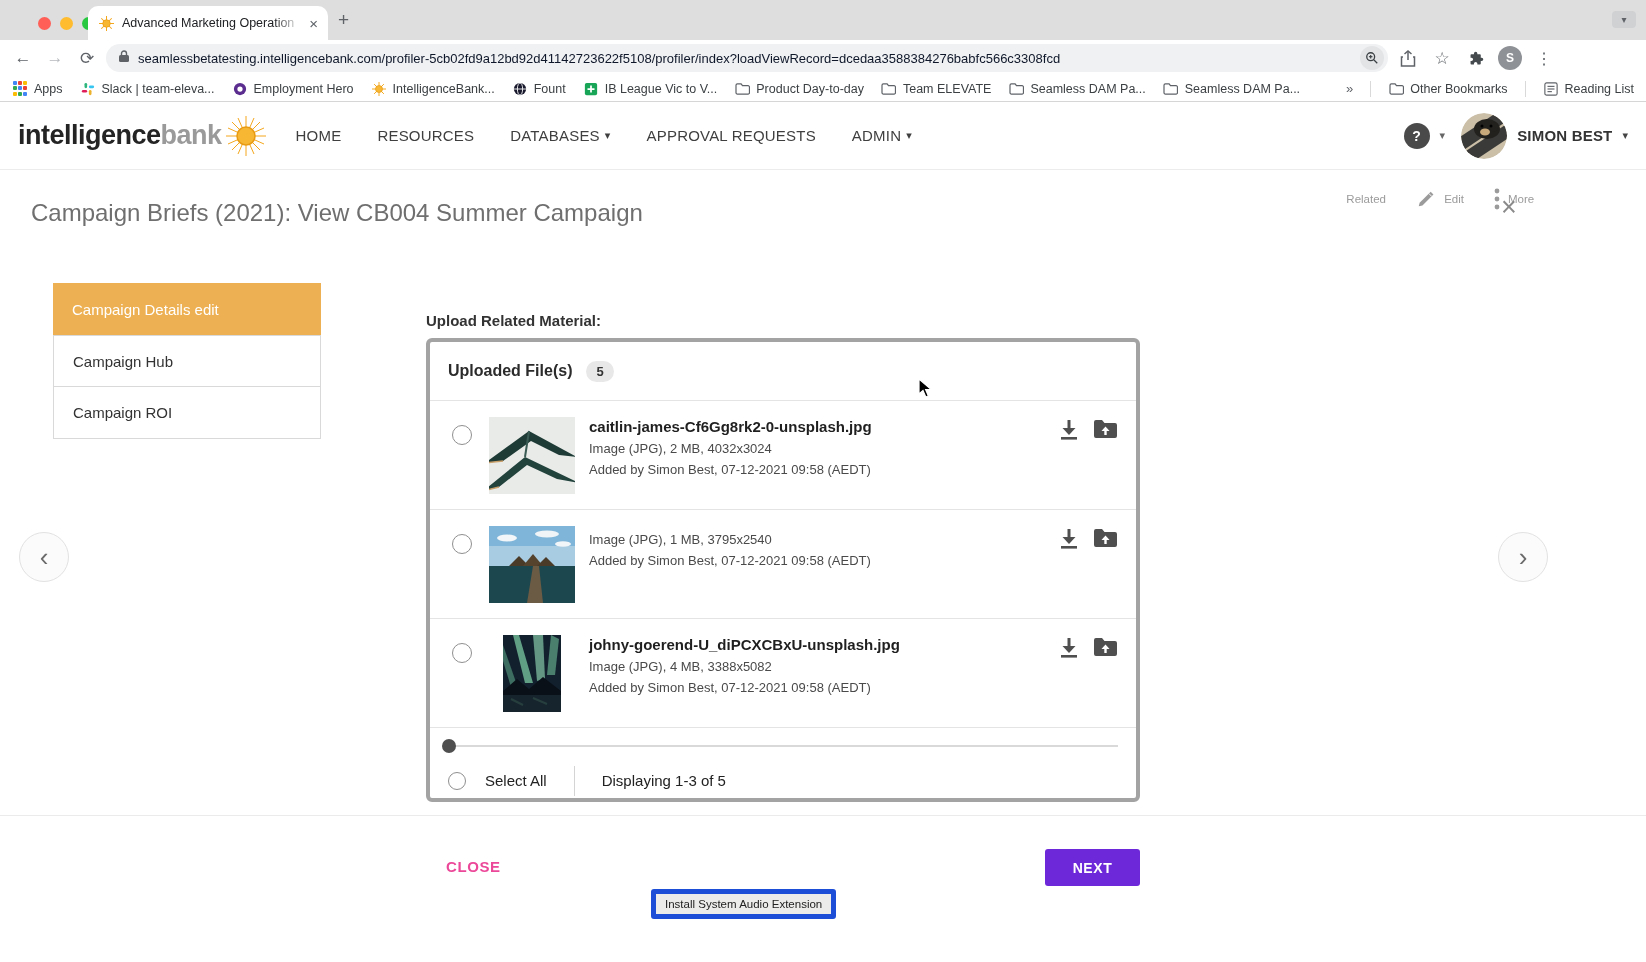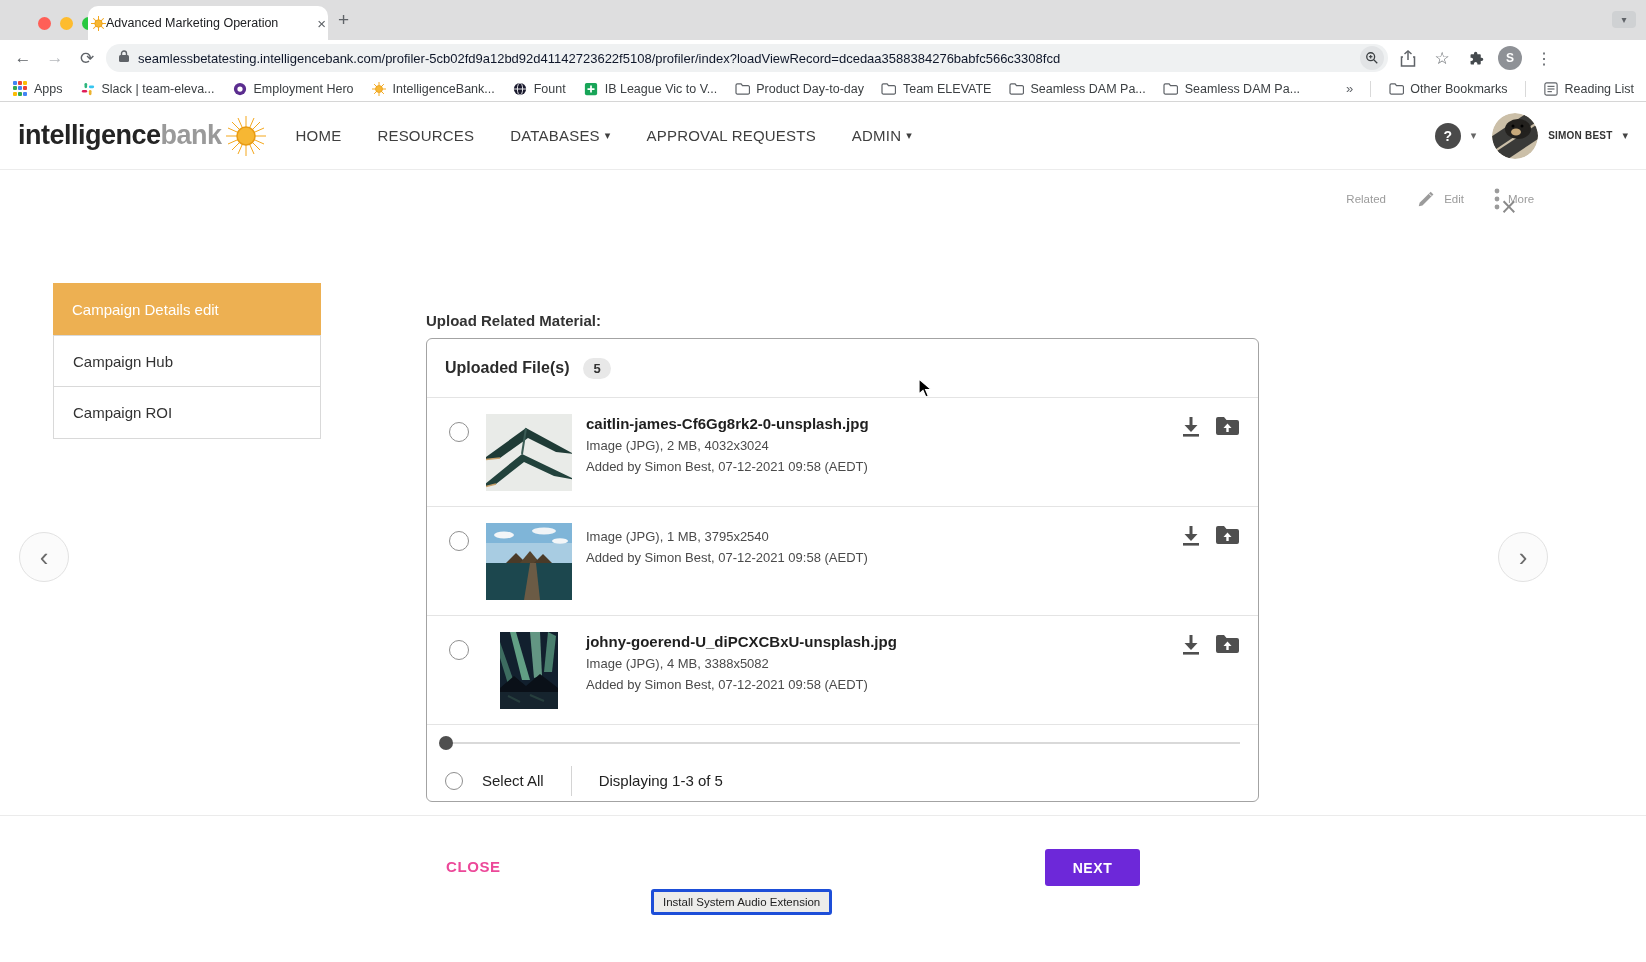--- a/index.html
+++ b/index.html
@@ -6,21 +6,21 @@
   html,body { width:1646px; height:962px; overflow:hidden; }
   body { font-family:"Liberation Sans", sans-serif; background:#fff; }
   .screen { position:relative; width:1646px; height:962px; background:#fff; }
 
   
   .tabstrip { position:absolute; top:0; left:0; width:100%; height:40px; background:#DEDEDF; }
   .traffic { position:absolute; left:38px; top:17px; display:flex; gap:9px; }
   .traffic span { width:13px; height:13px; border-radius:50%; display:block; }
   .t-red { background:#FF5F57; } .t-yellow { background:#FEBC2E; } .t-green { background:#28C840; }
   .tab { position:absolute; left:88px; bottom:0; width:240px; height:34px; background:#fff;
-         border-radius:10px 10px 0 0; display:flex; align-items:center; padding:0 2px; }
+         border-radius:10px 10px 0 0; display:flex; align-items:center; padding:0 10px; gap:8px; }
   .tab-title { font-size:12.5px; color:#202124; white-space:nowrap; overflow:hidden; flex:1;
                -webkit-mask-image:linear-gradient(90deg,#000 85%,transparent); }
   .tab-close { font-size:15px; color:#5f6368; cursor:default; line-height:1; }
   .newtab { position:absolute; left:338px; top:12px; font-size:19px; color:#5f6368; line-height:16px; }
   .tabsearch { position:absolute; right:10px; top:11px; width:24px; height:17px; border-radius:4px;
                background:#cfd1d3; color:#5f6368; font-size:10px; text-align:center; line-height:17px; }
 
   .urlrow { position:absolute; top:40px; left:0; width:100%; height:36px; background:#fff;
             display:flex; align-items:center; padding:0 10px; gap:6px; }
   .navbtn { width:26px; height:26px; display:flex; align-items:center; justify-content:center;
@@ -52,41 +52,41 @@
   .logo { display:flex; align-items:center; font-size:27px; letter-spacing:-0.5px; }
   .logo b { color:#242424; font-weight:600; } .logo span { color:#9a9a9a; font-weight:600; }
   .mainnav { display:flex; align-items:center; gap:36px; margin-left:30px; }
   .mainnav .nav-item { font-size:15px; color:#3f3f3f; letter-spacing:0.2px; display:flex;
                        align-items:center; gap:5px; white-space:nowrap; }
   .nav-caret { font-size:11px; color:#3f3f3f; }
   .hdr-right { margin-left:auto; display:flex; align-items:center; gap:10px; }
   .help-circ { width:26px; height:26px; border-radius:50%; background:#4a4a4a; color:#fff;
                font-size:14px; font-weight:bold; display:flex; align-items:center; justify-content:center; }
   .hdr-avatar { width:46px; height:46px; border-radius:50%; overflow:hidden; margin-left:6px; }
-  .user-name { font-size:10px; color:#333; font-weight:600; letter-spacing:0.2px; }
+  .user-name { font-size:15px; color:#333; font-weight:600; letter-spacing:0.2px; }
   .appheader-line { position:absolute; top:169px; left:0; width:100%; height:1px; background:#ECECEC; }
 
   
   .page-title { position:absolute; left:31px; top:199px; font-size:24px; color:#6F6F6F; }
   .page-actions { position:absolute; top:188px; right:104px; display:flex; gap:30px; }
   .pa { display:flex; flex-direction:row; align-items:center; gap:8px; width:48px; }
   .pa svg { display:block; }
   .pa-label { font-size:11.5px; color:#9b9b9b; }
   .page-x2 { position:absolute; top:194px; left:1501px; font-size:27px; color:#8a8a8a; line-height:1; }
 
   
   .sidebar { position:absolute; left:53px; top:283px; width:268px; }
   .side-item { height:52px; display:flex; align-items:center; padding-left:19px; font-size:15px;
                color:#333; background:#fff; border:1px solid #D9D9D9; border-top:none; }
   .side-item.active { background:#EDB052; color:#fff; border:none; height:52px; }
 
   
   .section-label { position:absolute; left:426px; top:312px; font-size:15px; font-weight:bold; color:#333; }
-  .card { position:absolute; left:426px; top:338px; width:833px; height:464px;
-          border:1px solid #a3a3a3; border-radius:6px; background:#fff; display:flex; flex-direction:column; }
+  .card { position:absolute; left:426px; top:338px; width:714px; height:464px;
+          border:4px solid #a3a3a3; border-radius:6px; background:#fff; display:flex; flex-direction:column; }
   .card-head { height:58px; display:flex; align-items:center; padding:0 18px; gap:14px; }
   .card-head-title { font-size:16px; font-weight:bold; color:#2b2b2b; }
   .count-badge { background:#E8E8E8; border-radius:11px; padding:3px 10px; font-size:13px;
                  font-weight:bold; color:#333; }
   .file-row { height:109px; border-top:1px solid #E4E4E4; display:flex; align-items:flex-start;
               padding:16px 18px 0 22px; gap:0; }
   .radio { width:20px; height:20px; border:1.5px solid #8f8f8f; border-radius:50%; background:#fff;
            flex:none; margin-top:8px; }
   .thumb-box { width:86px; height:77px; background:#f4f4f4; margin-left:17px; flex:none;
                display:flex; align-items:center; justify-content:center; overflow:hidden; }
@@ -104,21 +104,21 @@
   .foot-label { font-size:15px; color:#222; }
   .vdiv { width:1px; height:30px; background:#d4d4d4; margin:0 8px; }
 
   
   .bottom-line { position:absolute; top:815px; left:0; width:100%; height:1px; background:#EBEBEB; }
   .close-btn { position:absolute; left:446px; top:858px; font-size:15px; font-weight:bold;
                color:#ec4899; letter-spacing:0.6px; }
   .next-btn { position:absolute; left:1045px; top:849px; width:95px; height:37px; background:#6d28d9;
               border-radius:3px; color:#fff; font-size:14px; font-weight:bold; letter-spacing:0.6px;
               display:flex; align-items:center; justify-content:center; }
-  .tooltip { position:absolute; left:651px; top:889px; background:#ECECEA; border:3px solid #1d4ed8;
+  .tooltip { position:absolute; left:651px; top:889px; background:#ECECEA; border:5px solid #1d4ed8;
              border-radius:3px; padding:4px 9px; font-size:11.5px; color:#222; }
 
   
   .pager { position:absolute; width:50px; height:50px; border-radius:50%; background:#FBFBFB;
            border:1px solid #E2E2E2; display:flex; align-items:center; justify-content:center;
            font-size:26px; color:#6b6b6b; }
   .pager-left { left:19px; top:532px; }
   .pager-right { left:1498px; top:532px; }
   .cursor { position:absolute; left:918px; top:378px; }
 </style>
@@ -377,20 +377,21 @@
               <circle cx="30" cy="13" r="1.5" fill="#000"></circle>
             </g>
           </svg>
       </span>
       <span class="user-name">SIMON BEST</span>
       <span class="nav-caret" style="color:#444;">▾</span>
     </div>
   </div>
   <div class="appheader-line"></div>
 
+  <div class="page-title">Campaign Briefs (2021): View CB004 Summer Campaign</div>
   <div class="page-actions">
     <span class="pa">
       <svg width="24" height="22" viewBox="0 0 24 22">
           <g fill="none" stroke="#9b9b9b" stroke-width="2">
             <path d="M6 6h12v5"></path>
             <path d="M18 16H6v-5"></path>
             <path d="M15 2l4 4-4 4"></path>
             <path d="M9 12l-4 4 4 4"></path>
           </g>
         </svg>

